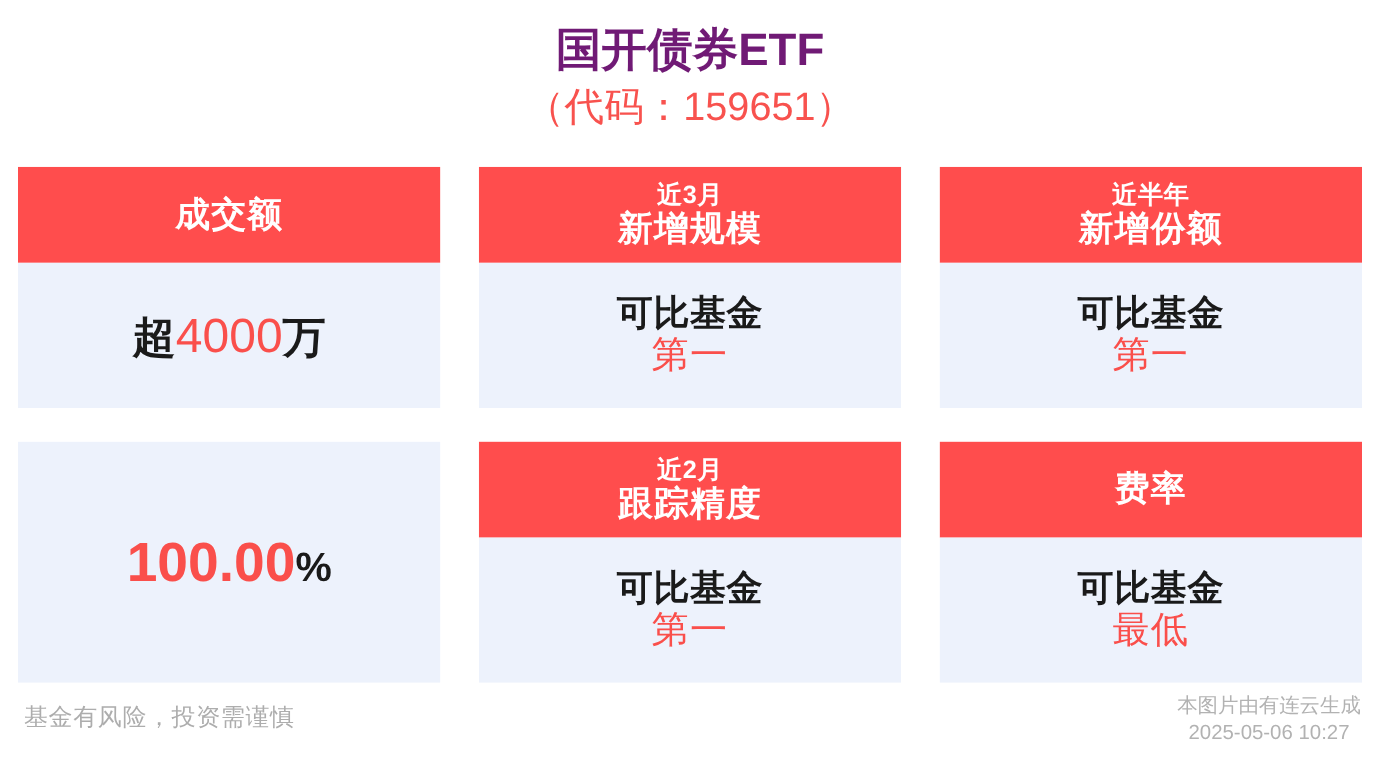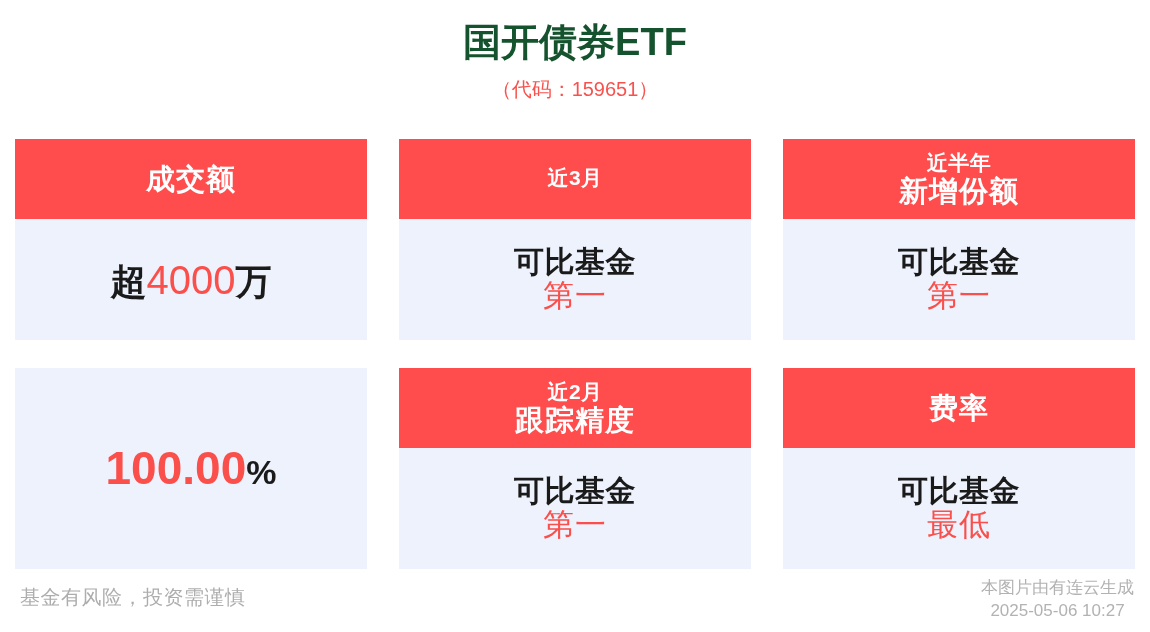--- a/index.html
+++ b/index.html
@@ -16,26 +16,26 @@
   }
 
   
   .page-header {
     text-align: center;
     padding-top: 18px;
   }
   .page-title {
     font-size: 38px;
     font-weight: bold;
-    color: #14532d;
+    color: #701a75;
     line-height: 48px;
     letter-spacing: 0px;
   }
   .page-subtitle {
-    font-size: 20px;
+    font-size: 33px;
     color: #f8524e;
     line-height: 38px;
     font-weight: normal;
     margin-top: 4px;
   }
 
   
   .card-grid {
     position: absolute;
     left: 15px;
@@ -174,20 +174,21 @@
         <span class="val-dark">超</span>
         <span class="val-red-big">4000</span>
         <span class="val-dark">万</span>
       </div>
     </div>
   </div>
 
   <div class="card">
     <div class="card-head">
       <div class="head-sub">近3月</div>
+      <div class="head-main">新增规模</div>
     </div>
     <div class="card-body">
       <div class="body-top">可比基金</div>
       <div class="body-bottom">第一</div>
     </div>
   </div>
 
   <div class="card">
     <div class="card-head">
       <div class="head-sub">近半年</div>

